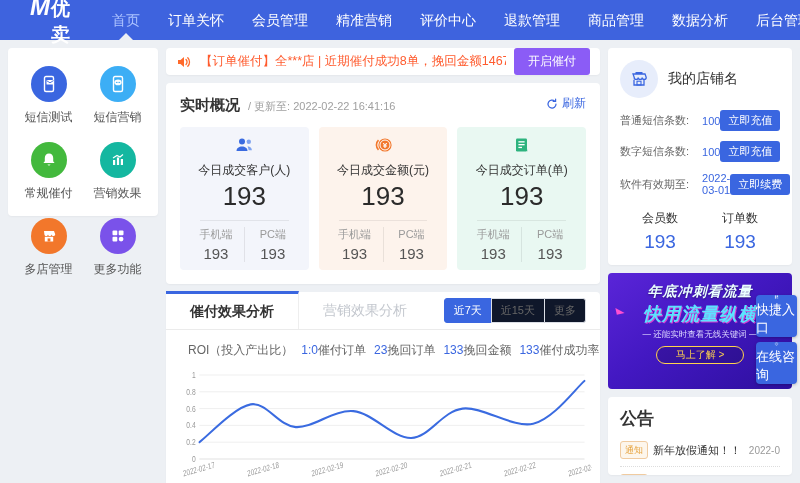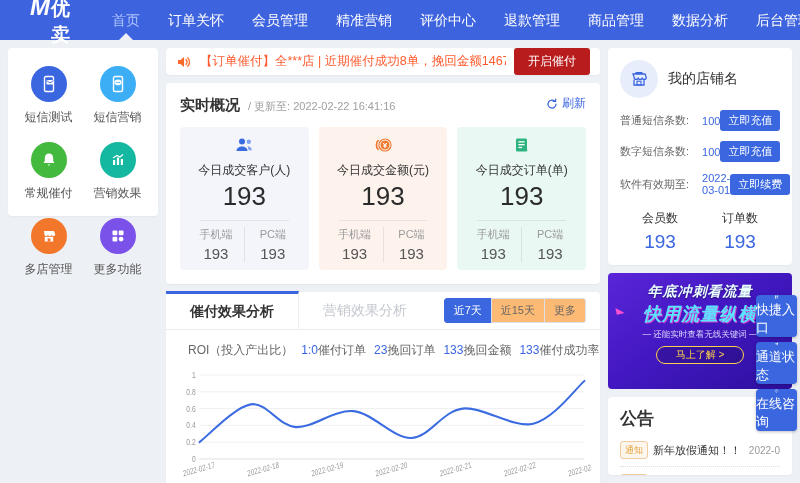--- a/index.html
+++ b/index.html
@@ -24,21 +24,21 @@
   
   .side { width:150px; height:168px; padding:18px 6px; display:grid; grid-template-columns:1fr 1fr; row-gap:16px; }
   .side-item { display:flex; flex-direction:column; align-items:center; gap:7px; cursor:pointer; }
   .side-ico { width:36px; height:36px; border-radius:50%; display:flex; align-items:center; justify-content:center; }
   .side-lbl { font-size:12px; color:#555; }
 
   
   .center { flex:1; display:flex; flex-direction:column; gap:8px; min-width:0; }
   .annc { height:38px; display:flex; align-items:center; padding:0 10px; gap:8px; }
   .annc-txt { color:#ff5b2e; font-size:12.5px; flex:1; white-space:nowrap; overflow:hidden; }
-  .annc-btn { background:#b91c1c; color:#fff; font-size:12px; border:none; border-radius:3px; padding:5px 14px; cursor:pointer; white-space:nowrap; }
+  .annc-btn { background:#8b5cf6; color:#fff; font-size:12px; border:none; border-radius:3px; padding:5px 14px; cursor:pointer; white-space:nowrap; }
 
   .rt { padding:12px 14px 14px; }
   .rt-head { display:flex; align-items:baseline; margin-bottom:12px; }
   .rt-title { font-size:15px; font-weight:bold; color:#333; }
   .rt-upd { font-size:11px; color:#a0a0a0; margin-left:8px; }
   .rt-refresh { margin-left:auto; color:#3a66e0; font-size:12px; display:flex; align-items:center; gap:4px; cursor:pointer; }
   .rt-cards { display:flex; gap:10px; }
   .rt-card { flex:1; border-radius:4px; padding:10px 8px 8px; text-align:center; }
   .rt-card-lbl { font-size:12px; color:#333; margin-top:5px; }
   .rt-card-val { font-size:26px; color:#2b2b2b; margin-top:2px; }
@@ -48,21 +48,21 @@
   .rt-sub-col:first-child { border-right:1px solid rgba(0,0,0,.08); }
   .rt-sub-lbl { font-size:11px; color:#9a9a9a; }
   .rt-sub-val { font-size:15px; color:#555; margin-top:3px; }
 
   
   .an { display:flex; flex-direction:column; }
   .an-tabs { display:flex; align-items:center; border-bottom:1px solid #ebebeb; height:38px; }
   .an-tab { padding:0 24px; font-size:14px; line-height:35px; cursor:pointer; color:#c3c7ce; }
   .an-tab.active { color:#333; font-weight:bold; border-top:3px solid #3a66e0; border-right:1px solid #eee; background:#fff; }
   .ranges { margin-left:auto; margin-right:14px; display:flex; }
-  .range-btn { font-size:11px; color:#666; background:#fdba74; border:1px solid #dcdfe6; padding:4px 9px; cursor:pointer; margin-left:-1px; }
+  .range-btn { font-size:11px; color:#666; background:#0f172a; border:1px solid #dcdfe6; padding:4px 9px; cursor:pointer; margin-left:-1px; }
   .range-btn:first-child { border-radius:3px 0 0 3px; }
   .range-btn:last-child { border-radius:0 3px 3px 0; }
   .range-btn.active { background:#3a66e0; border-color:#3a66e0; color:#fff; }
   .an-metrics { display:flex; justify-content:space-between; padding:12px 22px 4px; }
   .metric { font-size:12px; color:#666; white-space:nowrap; }
   .metric b { color:#3a66e0; font-weight:normal; margin-left:8px; }
   .chart-box { padding:4px 8px 0; }
 
   
   .right { width:184px; display:flex; flex-direction:column; gap:8px; }
@@ -413,26 +413,20 @@
           <rect x="1.5" y="1.5" width="5" height="5" rx="1" fill="#fff"></rect>
           <rect x="8.5" y="1.5" width="5" height="5" rx="1" fill="#fff"></rect>
           <rect x="1.5" y="8.5" width="5" height="5" rx="1" fill="#fff"></rect>
           <circle cx="10.6" cy="10.6" r="2.1" fill="none" stroke="#fff" stroke-width="1.2"></circle>
           <path d="M12.2 12.2l1.5 1.5" stroke="#fff" stroke-width="1.2"></path>
         </svg>
       <span class="float-lbl">快捷入口</span>
     </div>
     <div class="float-btn">
       <svg width="15" height="15" viewBox="0 0 15 15">
-          <path d="M1.5 7l12-5-3 11-3.2-3.8zM7.3 9.2l2.2-4.5-5 3.6z" fill="#fff"></path>
-        </svg>
-      <span class="float-lbl">通道状态</span>
-    </div>
-    <div class="float-btn">
-      <svg width="15" height="15" viewBox="0 0 15 15">
           <circle cx="7.5" cy="7" r="5" fill="none" stroke="#fff" stroke-width="1.3"></circle>
           <circle cx="7.5" cy="7" r="1.4" fill="#fff"></circle>
           <path d="M6 12.6l1.5 1.8 1.5-1.8" fill="#fff"></path>
         </svg>
       <span class="float-lbl">在线咨询</span>
     </div>
   </div>
 </div>
 
 </body></html>

